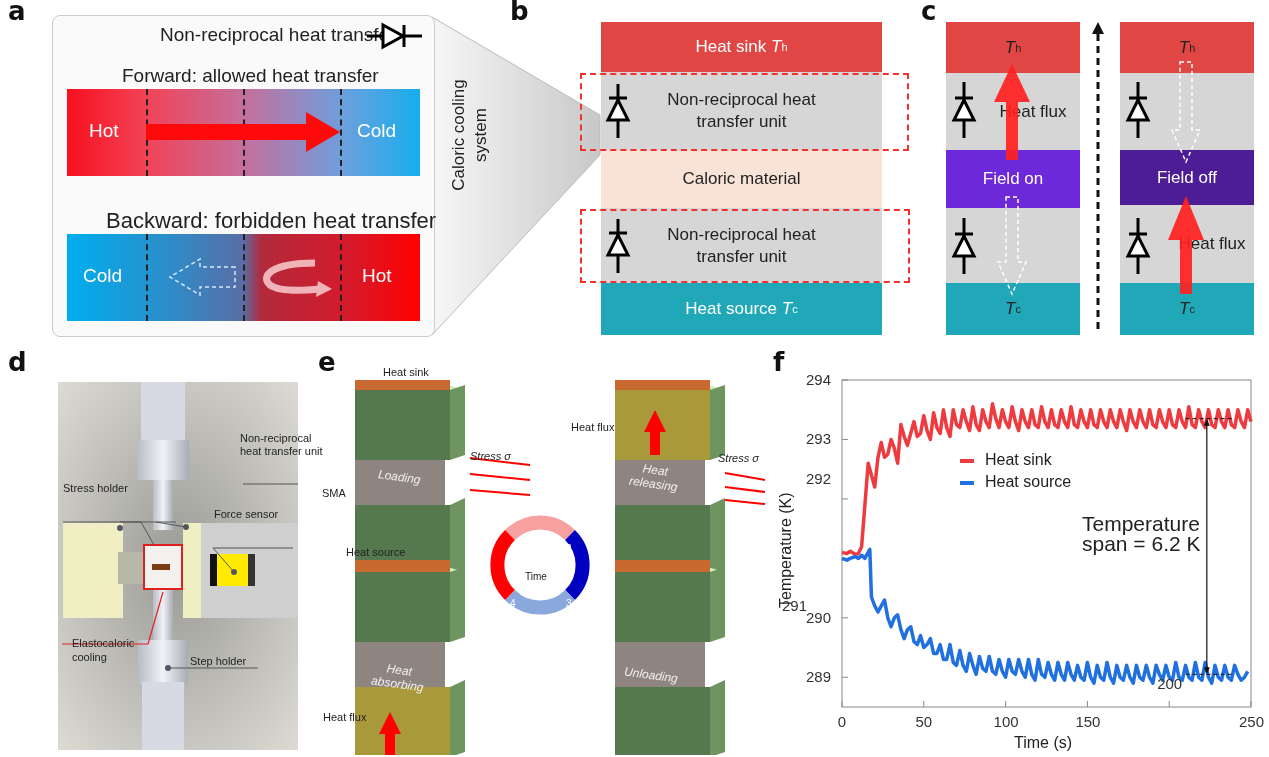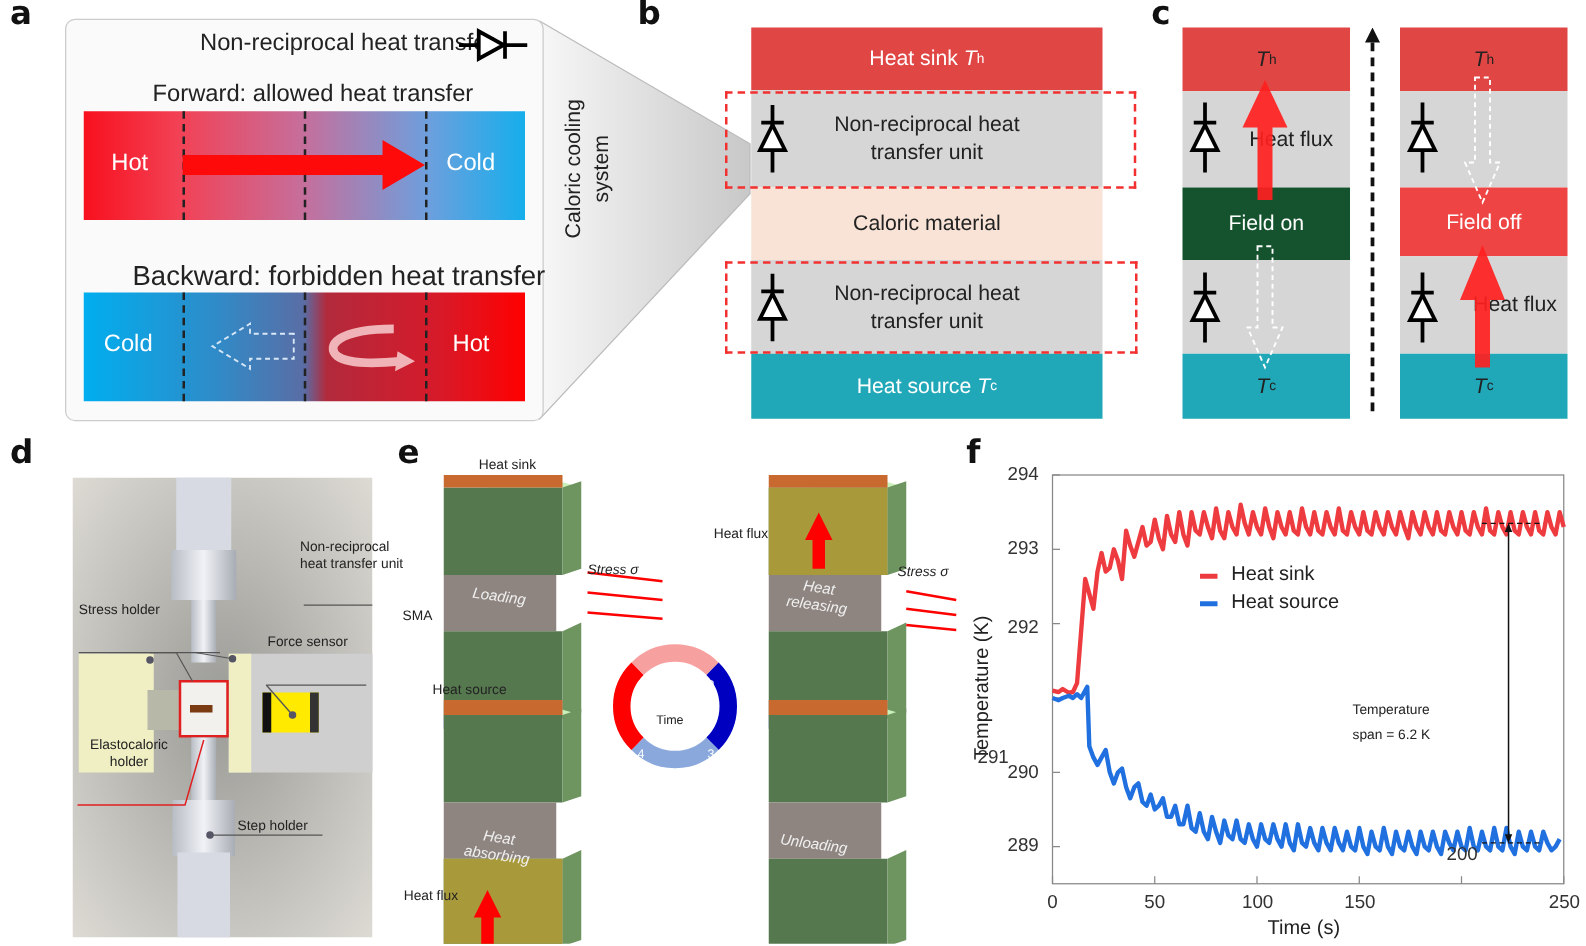--- a/index.html
+++ b/index.html
@@ -117,21 +117,21 @@
 
 <div id="panel-c">
 
   <div class="clayer" style="left:946px;top:22px;height:51px;background:#e04644">
       <i>T</i>
       <sub style="font-size:11px">h</sub>
     </div>
   <div class="clayer" style="left:946px;top:73px;height:77px;background:#d6d6d6">
       <span style="margin-left:40px">Heat flux</span>
     </div>
-  <div class="clayer" style="left:946px;top:150px;height:58px;background:#14532d;color:#fff">
+  <div class="clayer" style="left:946px;top:150px;height:58px;background:#6d28d9;color:#fff">
       <span>Field on</span>
     </div>
   <div class="clayer" style="left:946px;top:208px;height:75px;background:#d6d6d6"></div>
   <div class="clayer" style="left:946px;top:283px;height:52px;background:#21a8b8">
       <i>T</i>
       <sub style="font-size:11px">c</sub>
     </div>
   <svg class="abs" style="left:946px;top:22px" width="134" height="313">
     <polygon points="60,138 60,80 48,80 66,42 84,80 72,80 72,138" fill="#ff2020" opacity="0.92"></polygon>
     <polygon points="60,175 72,175 72,240 80,240 66,272 52,240 60,240" fill="none" stroke="#fff" stroke-width="1.5" stroke-dasharray="4,3"></polygon>
@@ -150,21 +150,21 @@
   <svg class="abs" style="left:1090px;top:22px" width="16" height="315">
     <line x1="8" y1="12" x2="8" y2="312" stroke="#111" stroke-width="3" stroke-dasharray="7,5"></line>
     <polygon points="2,12 8,0 14,12" fill="#111"></polygon>
   </svg>
 
   <div class="clayer" style="left:1120px;top:22px;height:51px;background:#e04644">
       <i>T</i>
       <sub style="font-size:11px">h</sub>
     </div>
   <div class="clayer" style="left:1120px;top:73px;height:77px;background:#d6d6d6"></div>
-  <div class="clayer" style="left:1120px;top:150px;height:55px;background:#ef4444;color:#fff">
+  <div class="clayer" style="left:1120px;top:150px;height:55px;background:#4c1d95;color:#fff">
       <span>Field off</span>
     </div>
   <div class="clayer" style="left:1120px;top:205px;height:78px;background:#d6d6d6">
       <span style="margin-left:50px">Heat flux</span>
     </div>
   <div class="clayer" style="left:1120px;top:283px;height:52px;background:#21a8b8">
       <i>T</i>
       <sub style="font-size:11px">c</sub>
     </div>
   <svg class="abs" style="left:1120px;top:22px" width="134" height="313">
@@ -220,23 +220,23 @@
     <line x1="155" y1="166" x2="235" y2="166" stroke="#555" stroke-width="1"></line>
     <line x1="155" y1="166" x2="176" y2="190" stroke="#555" stroke-width="1"></line>
       <circle cx="176" cy="190" r="3" fill="#556"></circle>
     <polyline points="4,262 90,262 105,210" fill="none" stroke="#e02020" stroke-width="1.2"></polyline>
     <line x1="110" y1="286" x2="200" y2="286" stroke="#555" stroke-width="1"></line>
       <circle cx="110" cy="286" r="3" fill="#556"></circle>
     <line x1="185" y1="102" x2="240" y2="102" stroke="#555" stroke-width="1"></line>
   </svg>
   <div class="txt" style="left:63px;top:482px;font-size:11px">Stress holder</div>
   <div class="txt" style="left:214px;top:508px;font-size:11px">Force sensor</div>
-  <div class="txt" style="left:72px;top:589px;font-size:11px;text-align:center;line-height:14px">
+  <div class="txt" style="left:72px;top:636px;font-size:11px;text-align:left;line-height:14px">
     <div>Elastocaloric</div>
-    <div>holder</div>
+    <div>cooling</div>
   </div>
   <div class="txt" style="left:190px;top:655px;font-size:11px">Step holder</div>
 </div>
 
 <div id="panel-e">
   <svg class="abs" style="left:340px;top:380px" width="440" height="375">
     <defs>
       <g id="blk">
         <polygon points="15,0 90,0 125,10 50,10" fill="#c8f0b8"></polygon>
         <rect x="15" y="10" width="95" height="70" fill="#56784e"></rect>
@@ -343,31 +343,31 @@
       </g>
     <g id="legend-g">
         <line x1="960" x2="974" y1="461" y2="461" stroke="#ee3b3f" stroke-width="4"></line>
         <line x1="960" x2="974" y1="483" y2="483" stroke="#2070e0" stroke-width="4"></line>
       </g>
   </svg>
   <div id="ytitle" class="txt" style="font-size: 16px; transform: rotate(-90deg); transform-origin: left top; left: 777px; top: 608px;">Temperature (K)</div>
   <div id="xtitle" class="txt" style="font-size: 16px; left: 1014px; top: 734px;">Time (s)</div>
   <div id="legend-sink" class="txt" style="font-size: 16px; left: 985px; top: 451px;">Heat sink</div>
   <div id="legend-source" class="txt" style="font-size: 16px; left: 985px; top: 473px;">Heat source</div>
-  <div id="annot" class="txt" style="font-size: 11px; line-height: 20px; left: 1082px; top: 558px;">
+  <div id="annot" class="txt" style="font-size: 21px; line-height: 20px; left: 1082px; top: 514px;">
     <div>Temperature</div>
     <div>span = 6.2 K</div>
   </div>
   <div id="tick-labels">
       <div class="tick-label" style="left: 830px; top: 713px; width: 24px; text-align: center;">0</div>
       <div class="tick-label" style="left: 911.8px; top: 713px; width: 24px; text-align: center;">50</div>
       <div class="tick-label" style="left: 993.6px; top: 713px; width: 24px; text-align: center;">100</div>
       <div class="tick-label" style="left: 1075.4px; top: 713px; width: 24px; text-align: center;">150</div>
       <div class="tick-label" style="left: 1157.2px; top: 675px; width: 24px; text-align: center;">200</div>
       <div class="tick-label" style="left: 1239px; top: 713px; width: 24px; text-align: center;">250</div>
       <div class="tick-label" style="left: 806px; top: 668.273px;">289</div>
       <div class="tick-label" style="left: 806px; top: 608.818px;">290</div>
       <div class="tick-label" style="left: 782px; top: 549.364px; margin-top: 48px;">291</div>
-      <div class="tick-label" style="left: 806px; top: 493px;">292</div>
+      <div class="tick-label" style="left: 806px; top: 470px;">292</div>
       <div class="tick-label" style="left: 806px; top: 430.455px;">293</div>
       <div class="tick-label" style="left: 806px; top: 371px;">294</div>
     </div>
 </div>
 
 </body></html>

